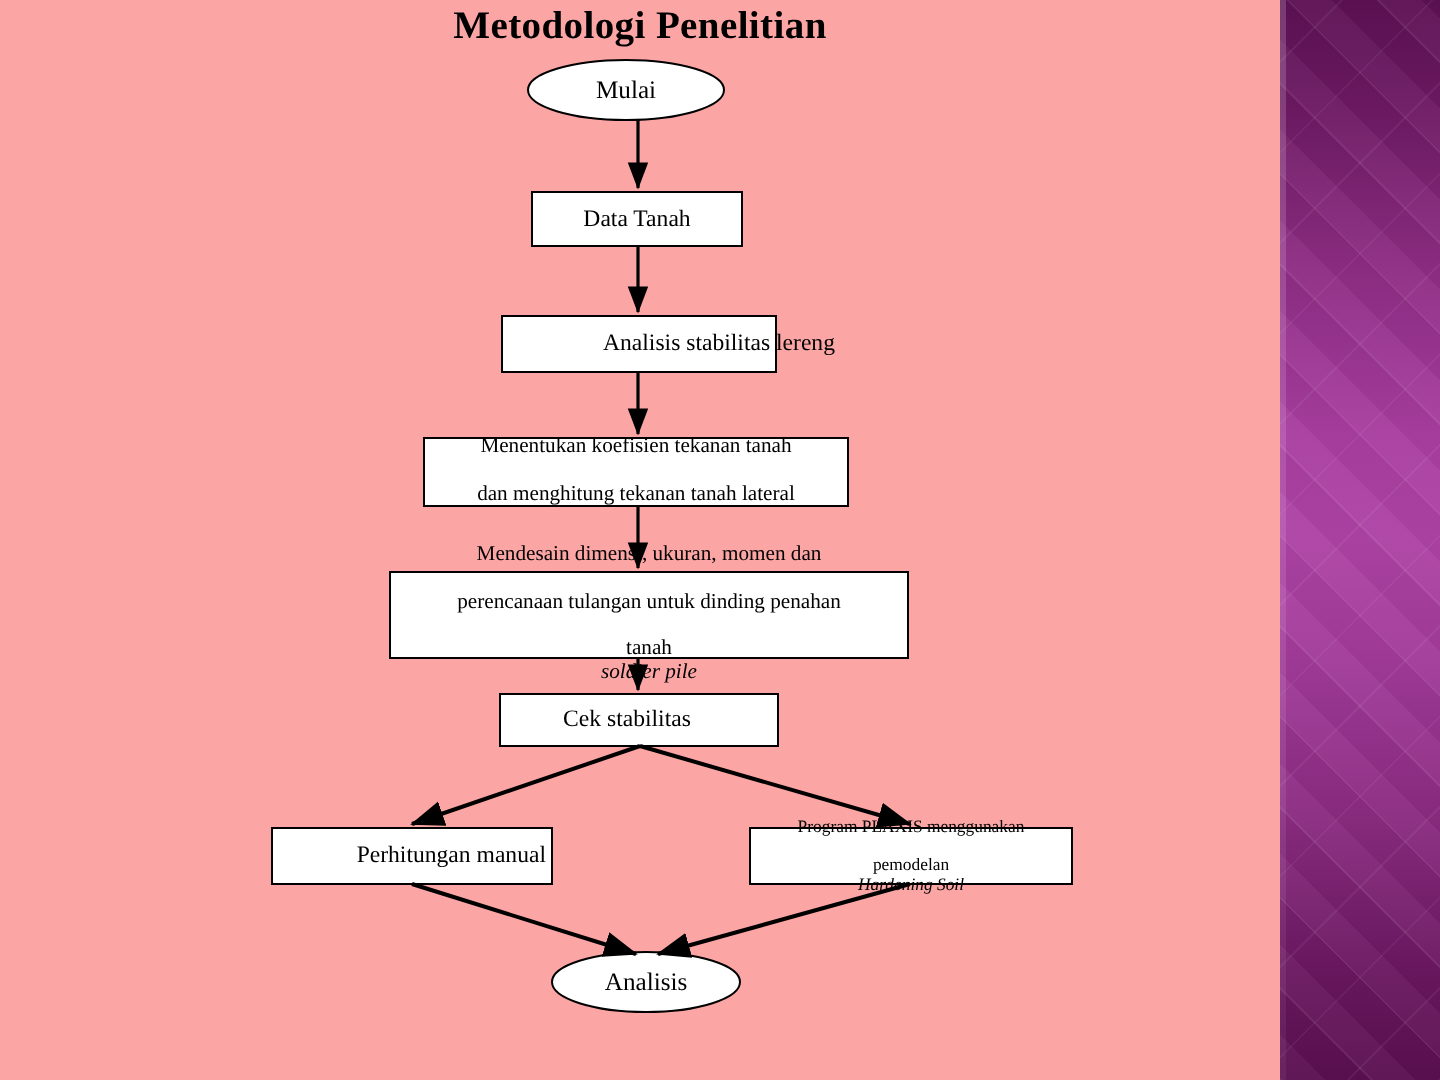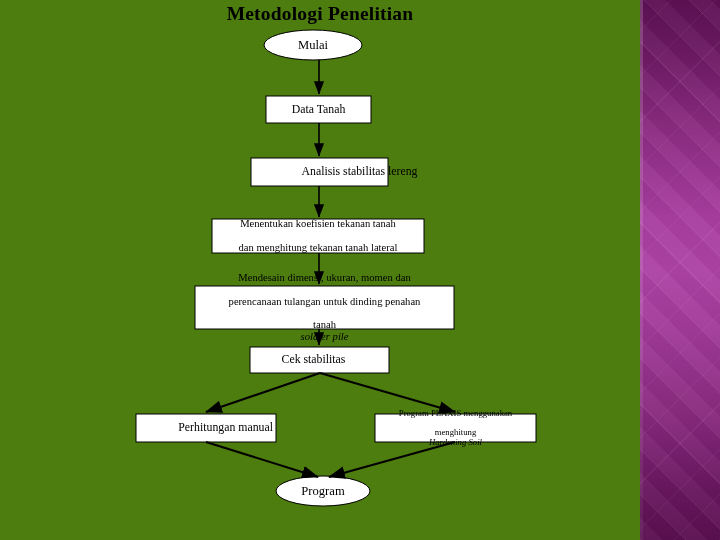--- a/index.html
+++ b/index.html
@@ -4,21 +4,21 @@
 <style>
   html, body {
     margin: 0;
     padding: 0;
     background: #ffffff;
   }
   #slide {
     position: relative;
     width: 720px;
     height: 540px;
-    background: #4d7c0f;
+    background: #fca5a5;
     overflow: hidden;
     font-family: "Liberation Serif", "DejaVu Serif", serif;
   }
 
   
   #deco-band {
     position: absolute;
     top: 0;
     right: 0;
     width: 80px;
@@ -189,21 +189,21 @@
     <span>Cek stabilitas</span>
   </div>
 
   <div class="node-label sz-12" style="left:136px; top:414px; width:140px; height:28px;text-align:right;">
     <span>Perhitungan manual</span>
   </div>
 
   <div class="node-label sz-9" style="left:375px; top:414px; width:161px; height:28px;">
     <span>
       <span>Program PLAXIS menggunakan</span><br>
-      <span>menghitung </span><span class="ital">Hardening Soil</span>
+      <span>pemodelan </span><span class="ital">Hardening Soil</span>
     </span>
   </div>
 
   <div class="node-label sz-13" style="left:276px; top:476px; width:94px; height:30px;">
-    <span>Program</span>
+    <span>Analisis</span>
   </div>
 
 </div>
 
 </body></html>

